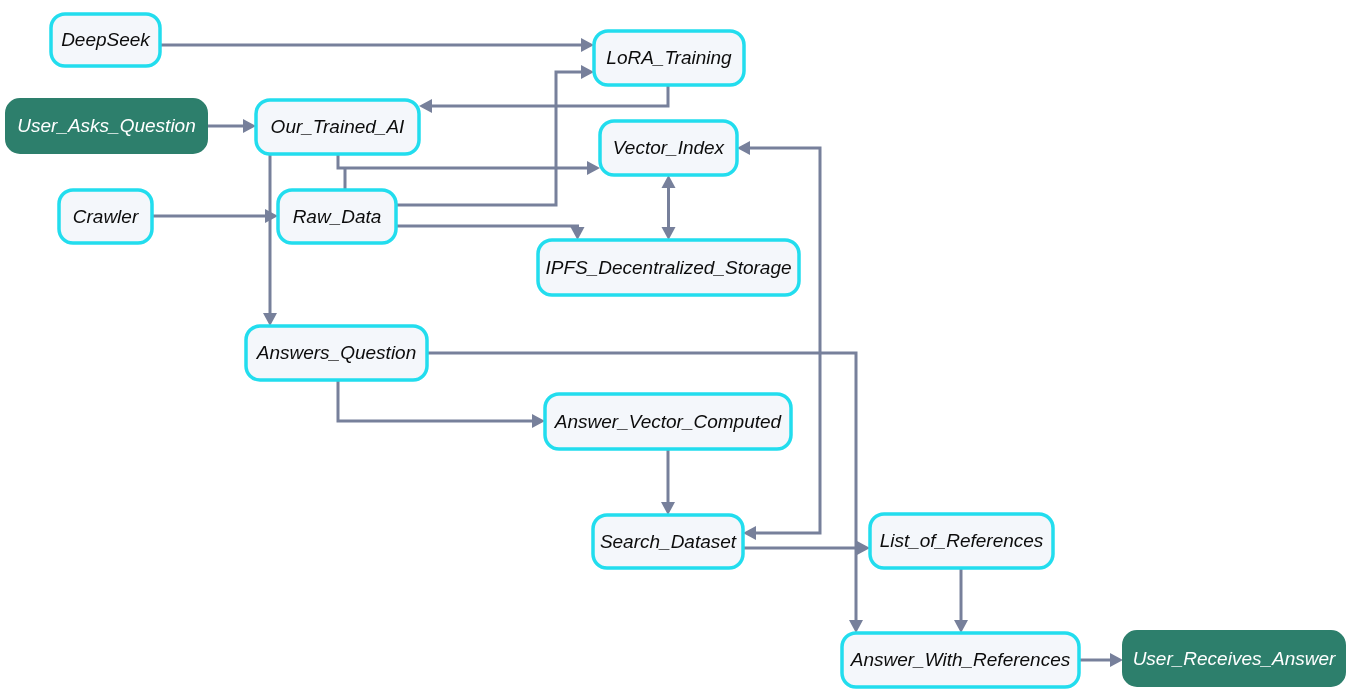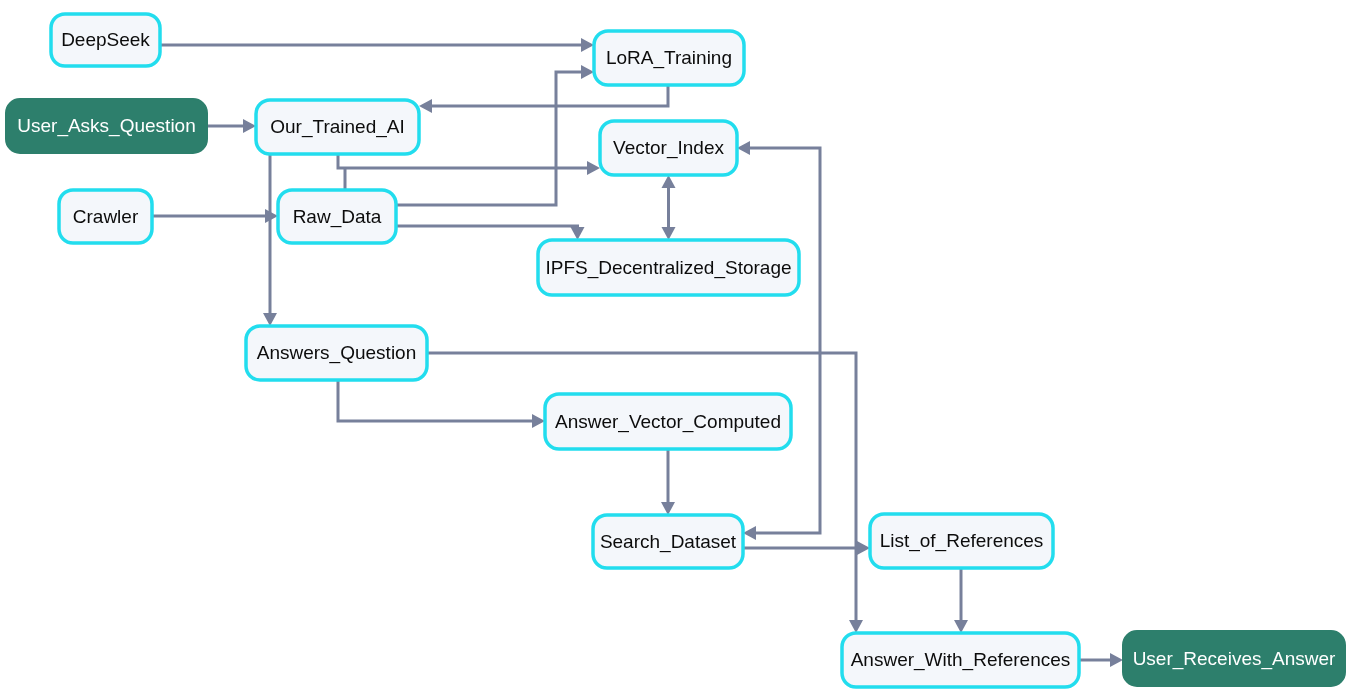--- a/index.html
+++ b/index.html
@@ -11,20 +11,21 @@
     width: 1351px;
     height: 698px;
     overflow: hidden;
     font-family: "Liberation Sans", sans-serif;
   }
   #flowchart-root {
     position: relative;
     width: 1351px;
     height: 698px;
     background: #ffffff;
+    font-style: italic;
   }
   svg#diagram {
     display: block;
     width: 1351px;
     height: 698px;
   }
   .node-rect {
     fill: #F4F7FB;
     stroke: #22DDEE;
     stroke-width: 3.5;

